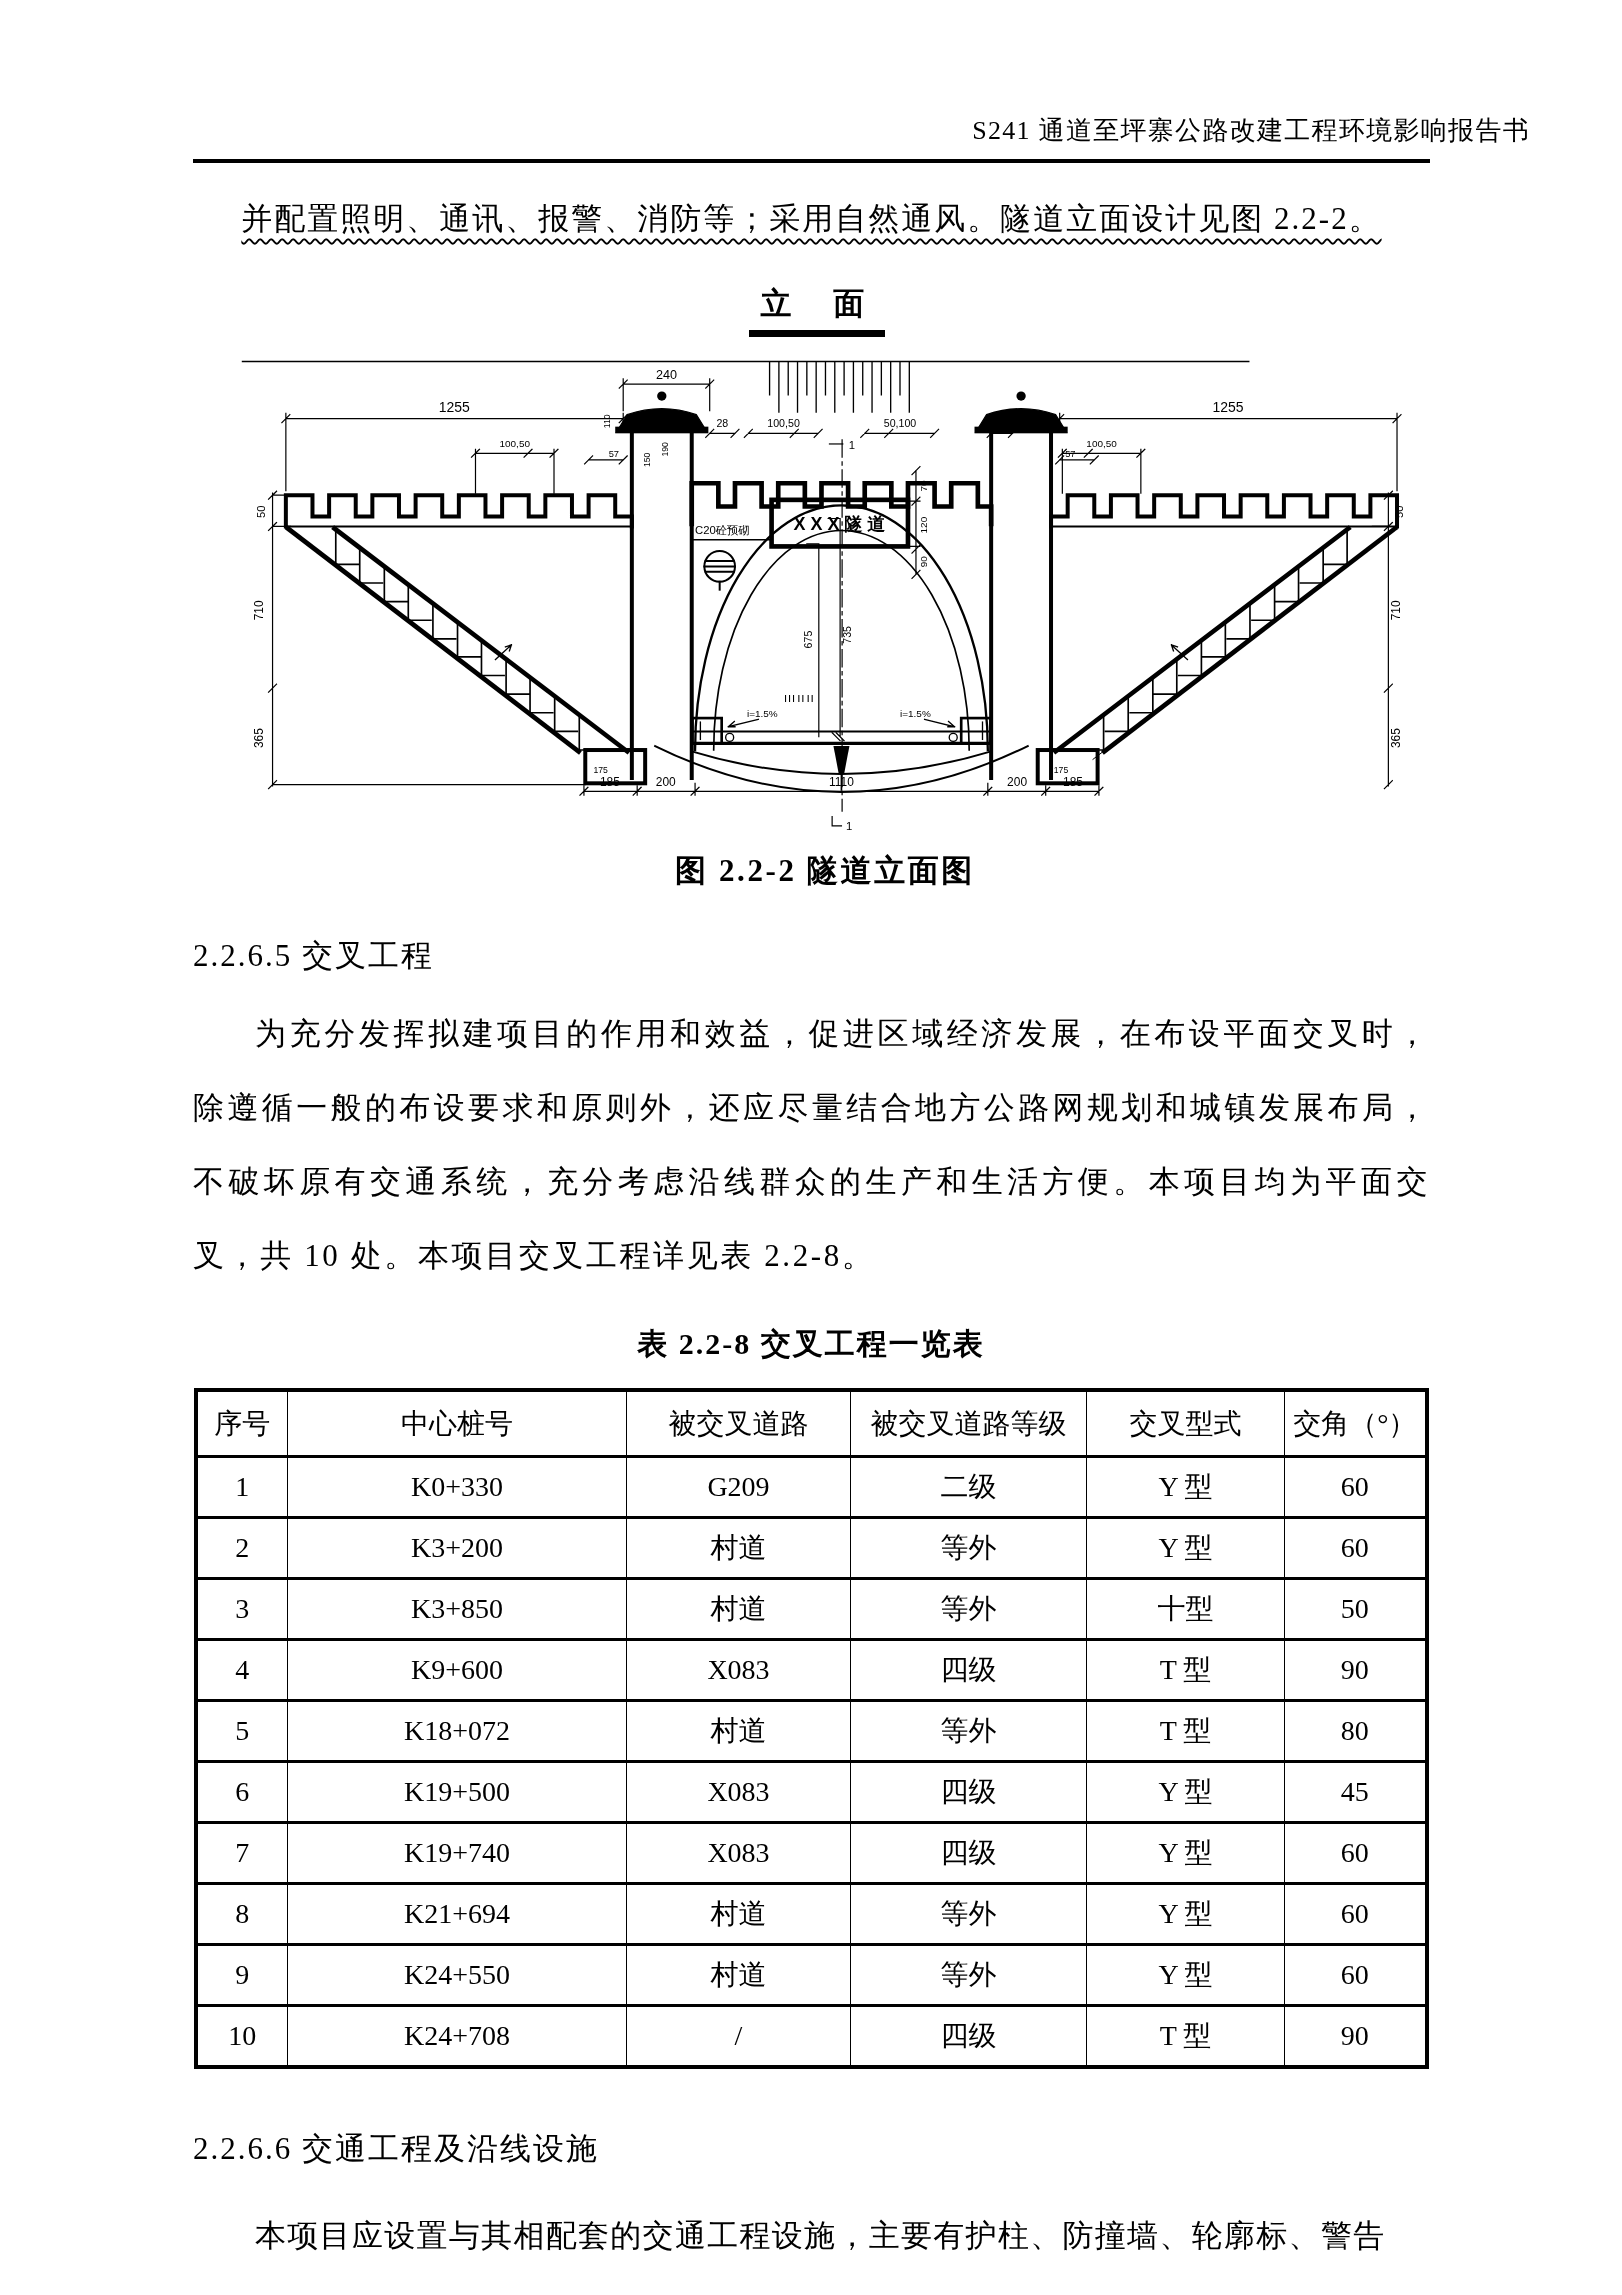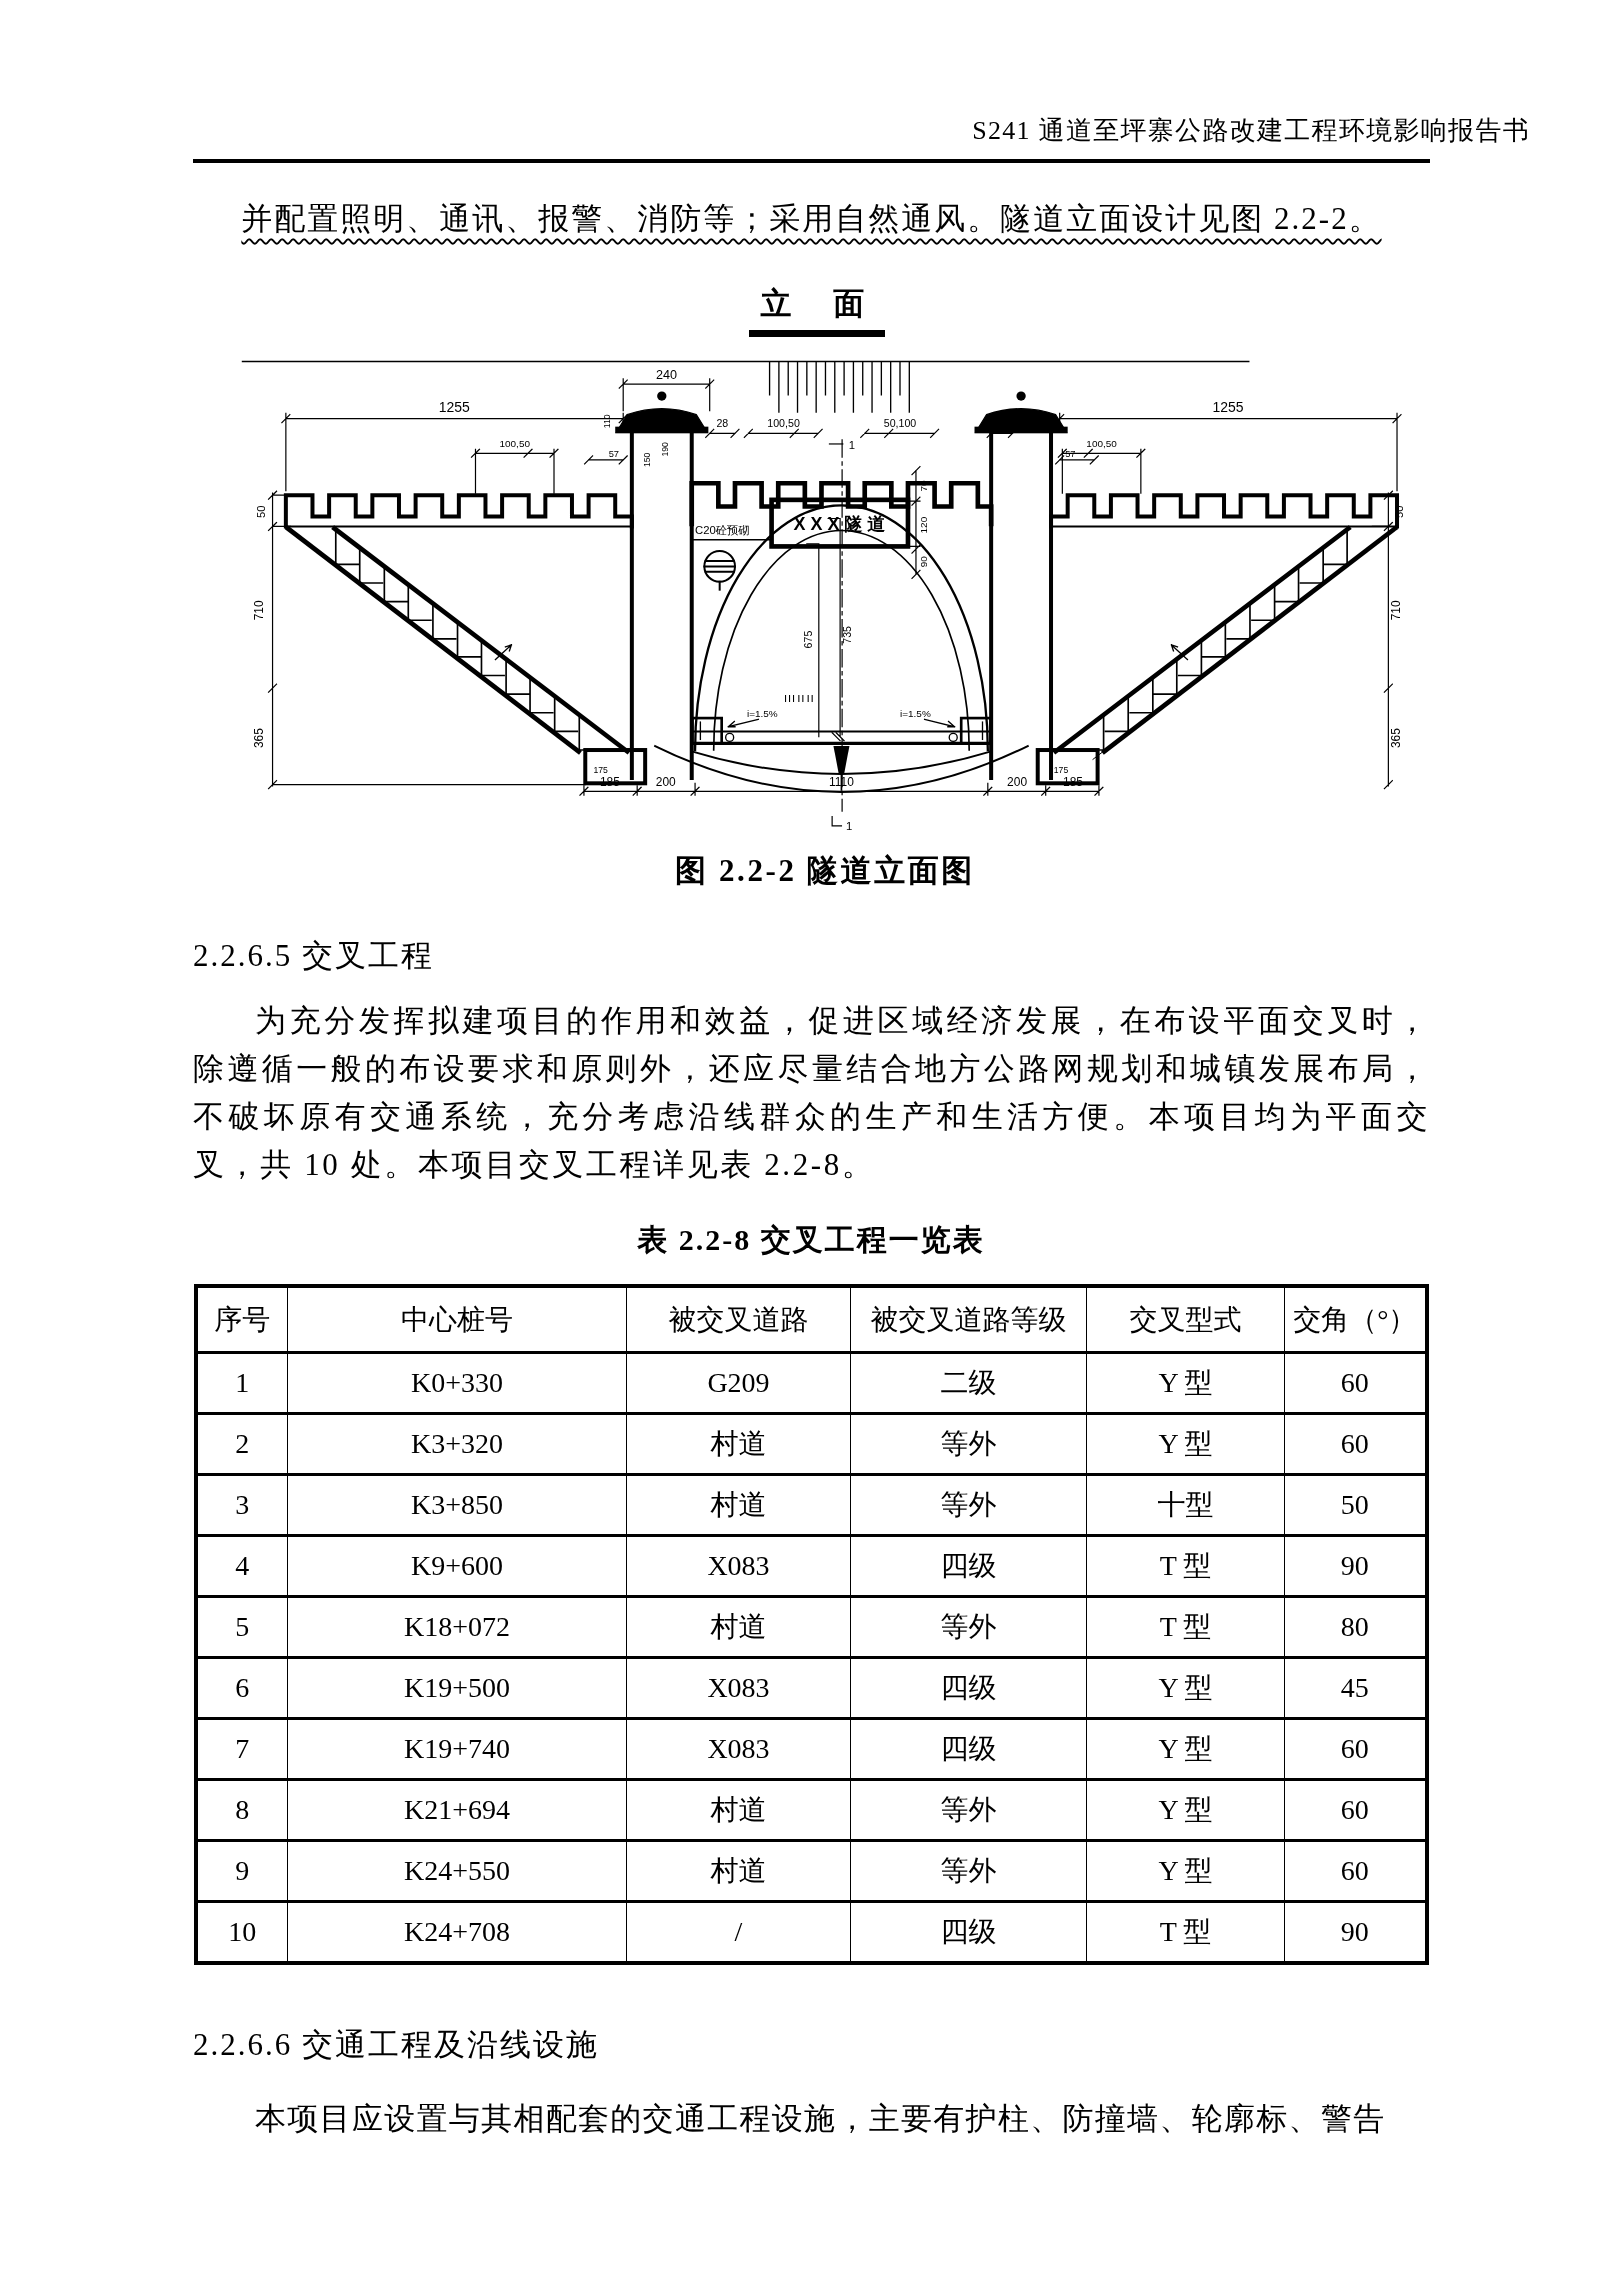--- a/index.html
+++ b/index.html
@@ -11,21 +11,21 @@
   .intro{margin:35px 192px 0 193px;font-size:31px;letter-spacing:2px;
          text-decoration-line:underline;text-decoration-style:wavy;
          text-decoration-thickness:1.6px;text-underline-offset:9.2px;text-align:center;}
   .fig-title{text-align:center;margin-top:43px;padding-left:12px;}
   .fig-title span{display:inline-block;font-size:31px;font-weight:bold;letter-spacing:17px;
          padding:0 3.9px 5.2px 11.8px;border-bottom:7.2px solid #000;}
   .drawing-wrap{width:1191px;margin:14.4px auto 0;}
   svg text{font-family:"Liberation Sans","DejaVu Sans",sans-serif;fill:#000;}
   .fig-caption{text-align:center;font-size:31px;font-weight:bold;margin-top:10.5px;letter-spacing:2.6px;padding-left:28px;}
   .sec{margin:43px 192px 0 193px;font-size:31px;letter-spacing:2px;}
-  .body-p{margin:19.6px 192px 0 193px;font-size:31px;line-height:48px;text-align:justify;
+  .body-p{margin:19.6px 192px 0 193px;font-size:31px;line-height:74px;text-align:justify;
           letter-spacing:2.6px;}
   .indent{text-indent:2em;}
   .p2{letter-spacing:1.3px;}
   .tbl-caption{text-align:center;font-size:30px;font-weight:bold;margin-top:31px;letter-spacing:2px;}
   table.x{border-collapse:collapse;width:1234px;margin:23.6px auto 0;font-size:28px;
           table-layout:fixed;}
   table.x{border:4.6px solid #000;}
   table.x th,table.x td{border-left:1.6px solid #000;border-right:1.6px solid #000;
           border-top:3.3px solid #000;border-bottom:3.3px solid #000;
           text-align:center;vertical-align:middle;font-weight:normal;padding:0;}
@@ -216,21 +216,21 @@
     <tr>
       <td>1</td>
             <td>K0+330</td>
             <td>G209</td>
             <td>二级</td>
             <td>Y 型</td>
             <td>60</td>
     </tr>
     <tr>
       <td>2</td>
-            <td>K3+320</td>
+            <td>K3+200</td>
             <td>村道</td>
             <td>等外</td>
             <td>Y 型</td>
             <td>60</td>
     </tr>
     <tr>
       <td>3</td>
             <td>K3+850</td>
             <td>村道</td>
             <td>等外</td>

